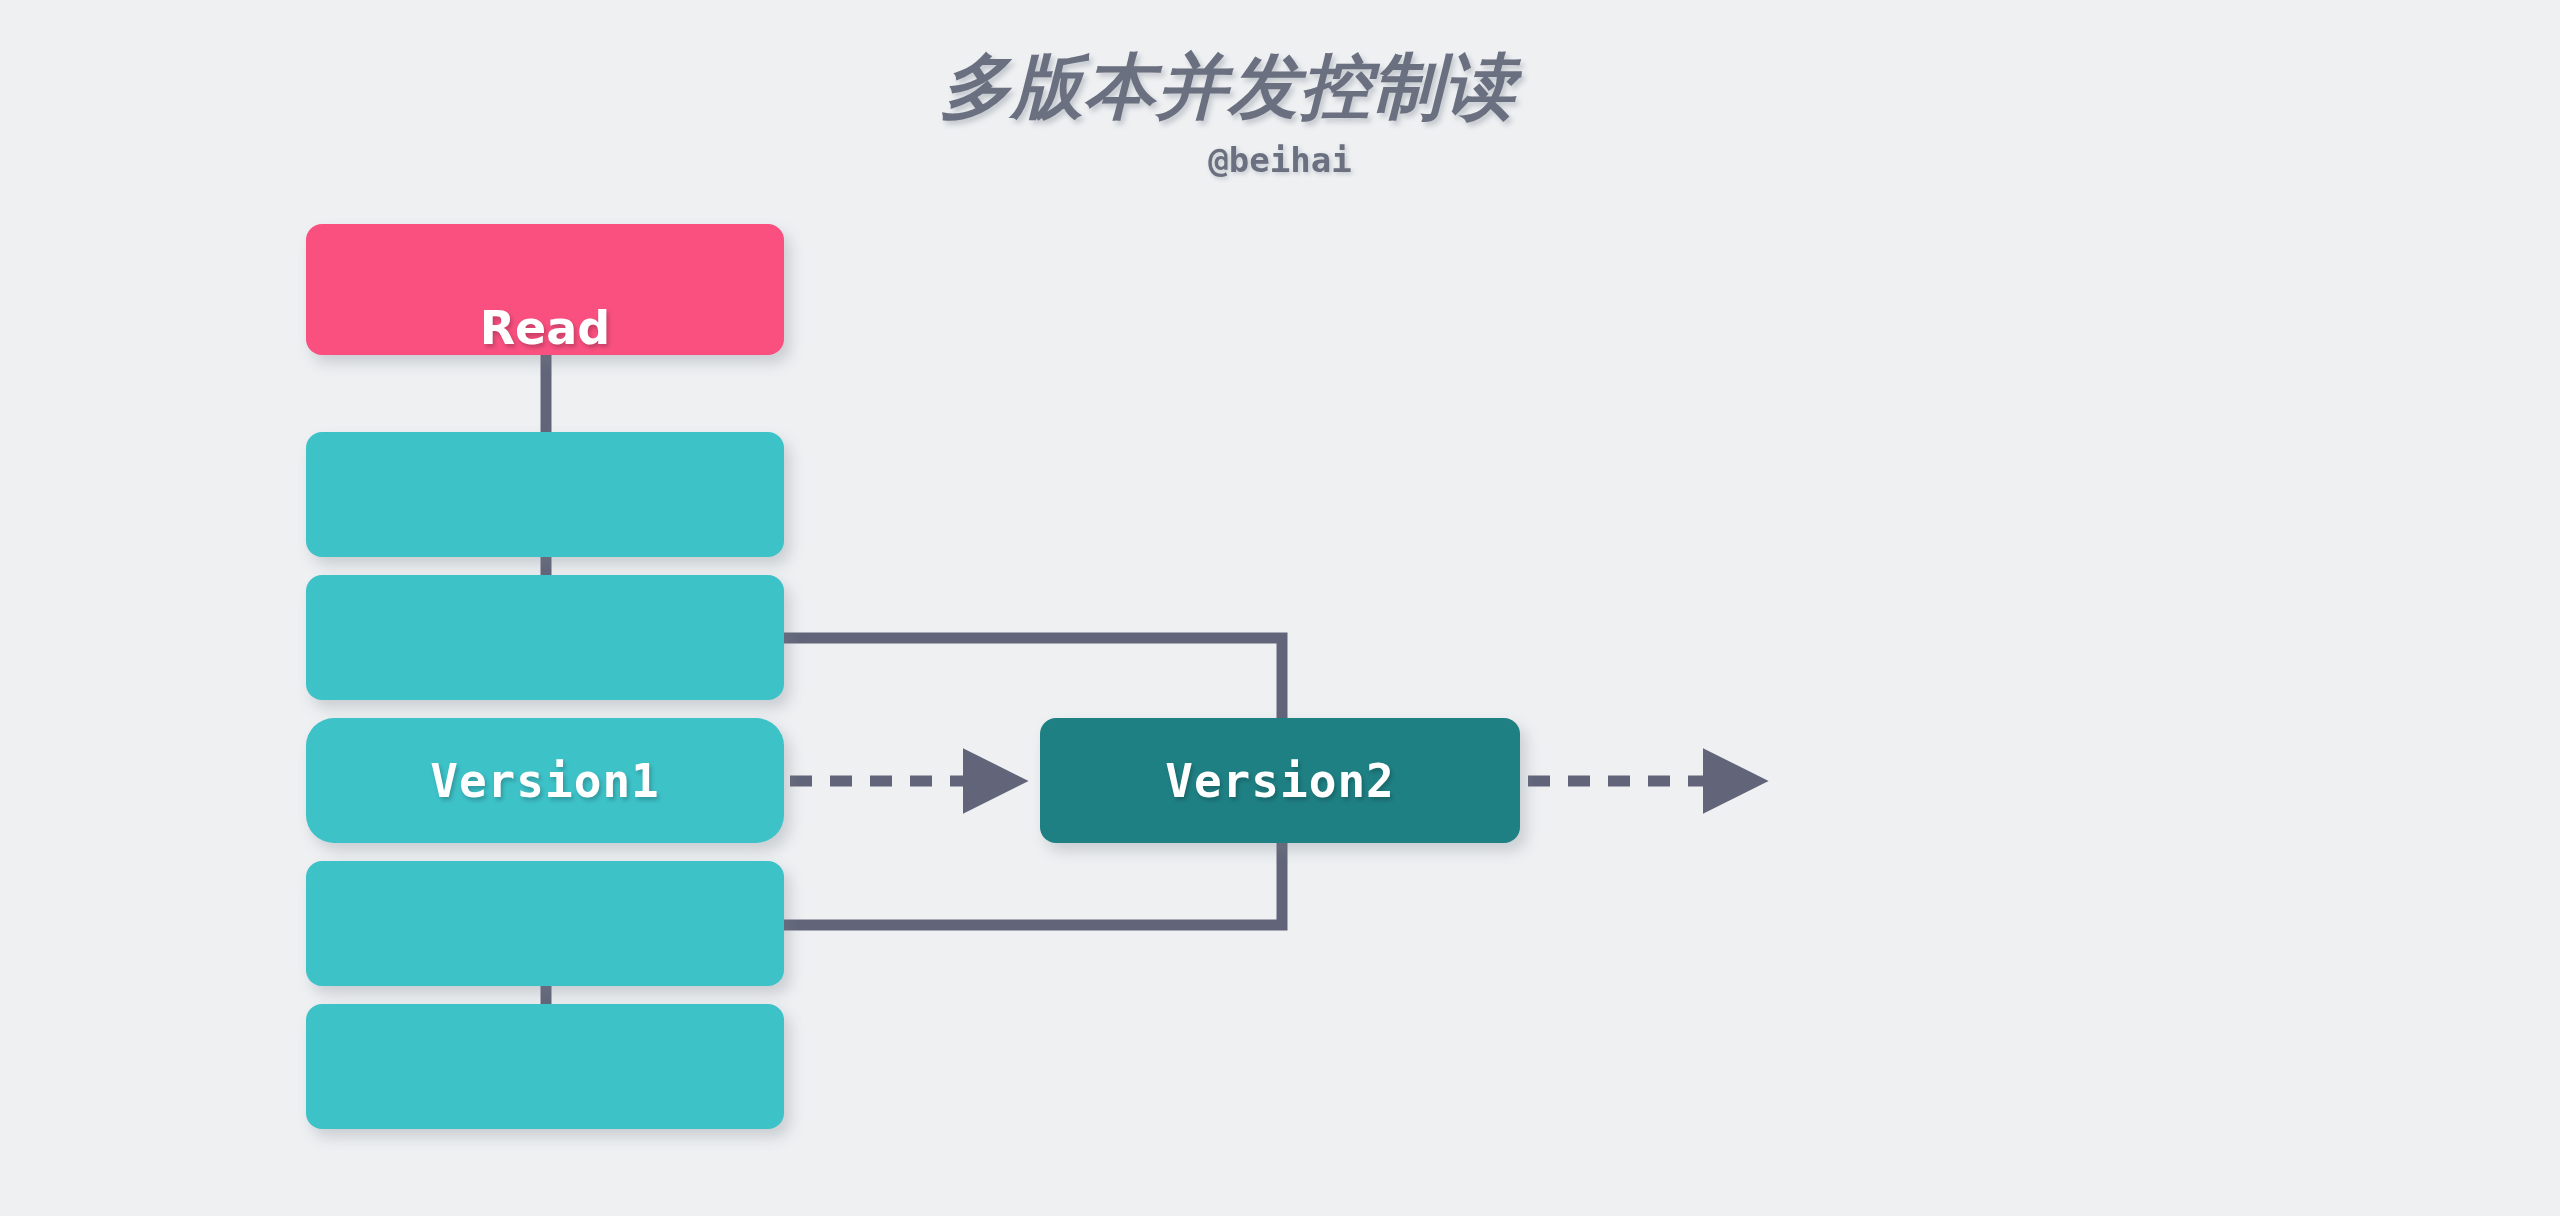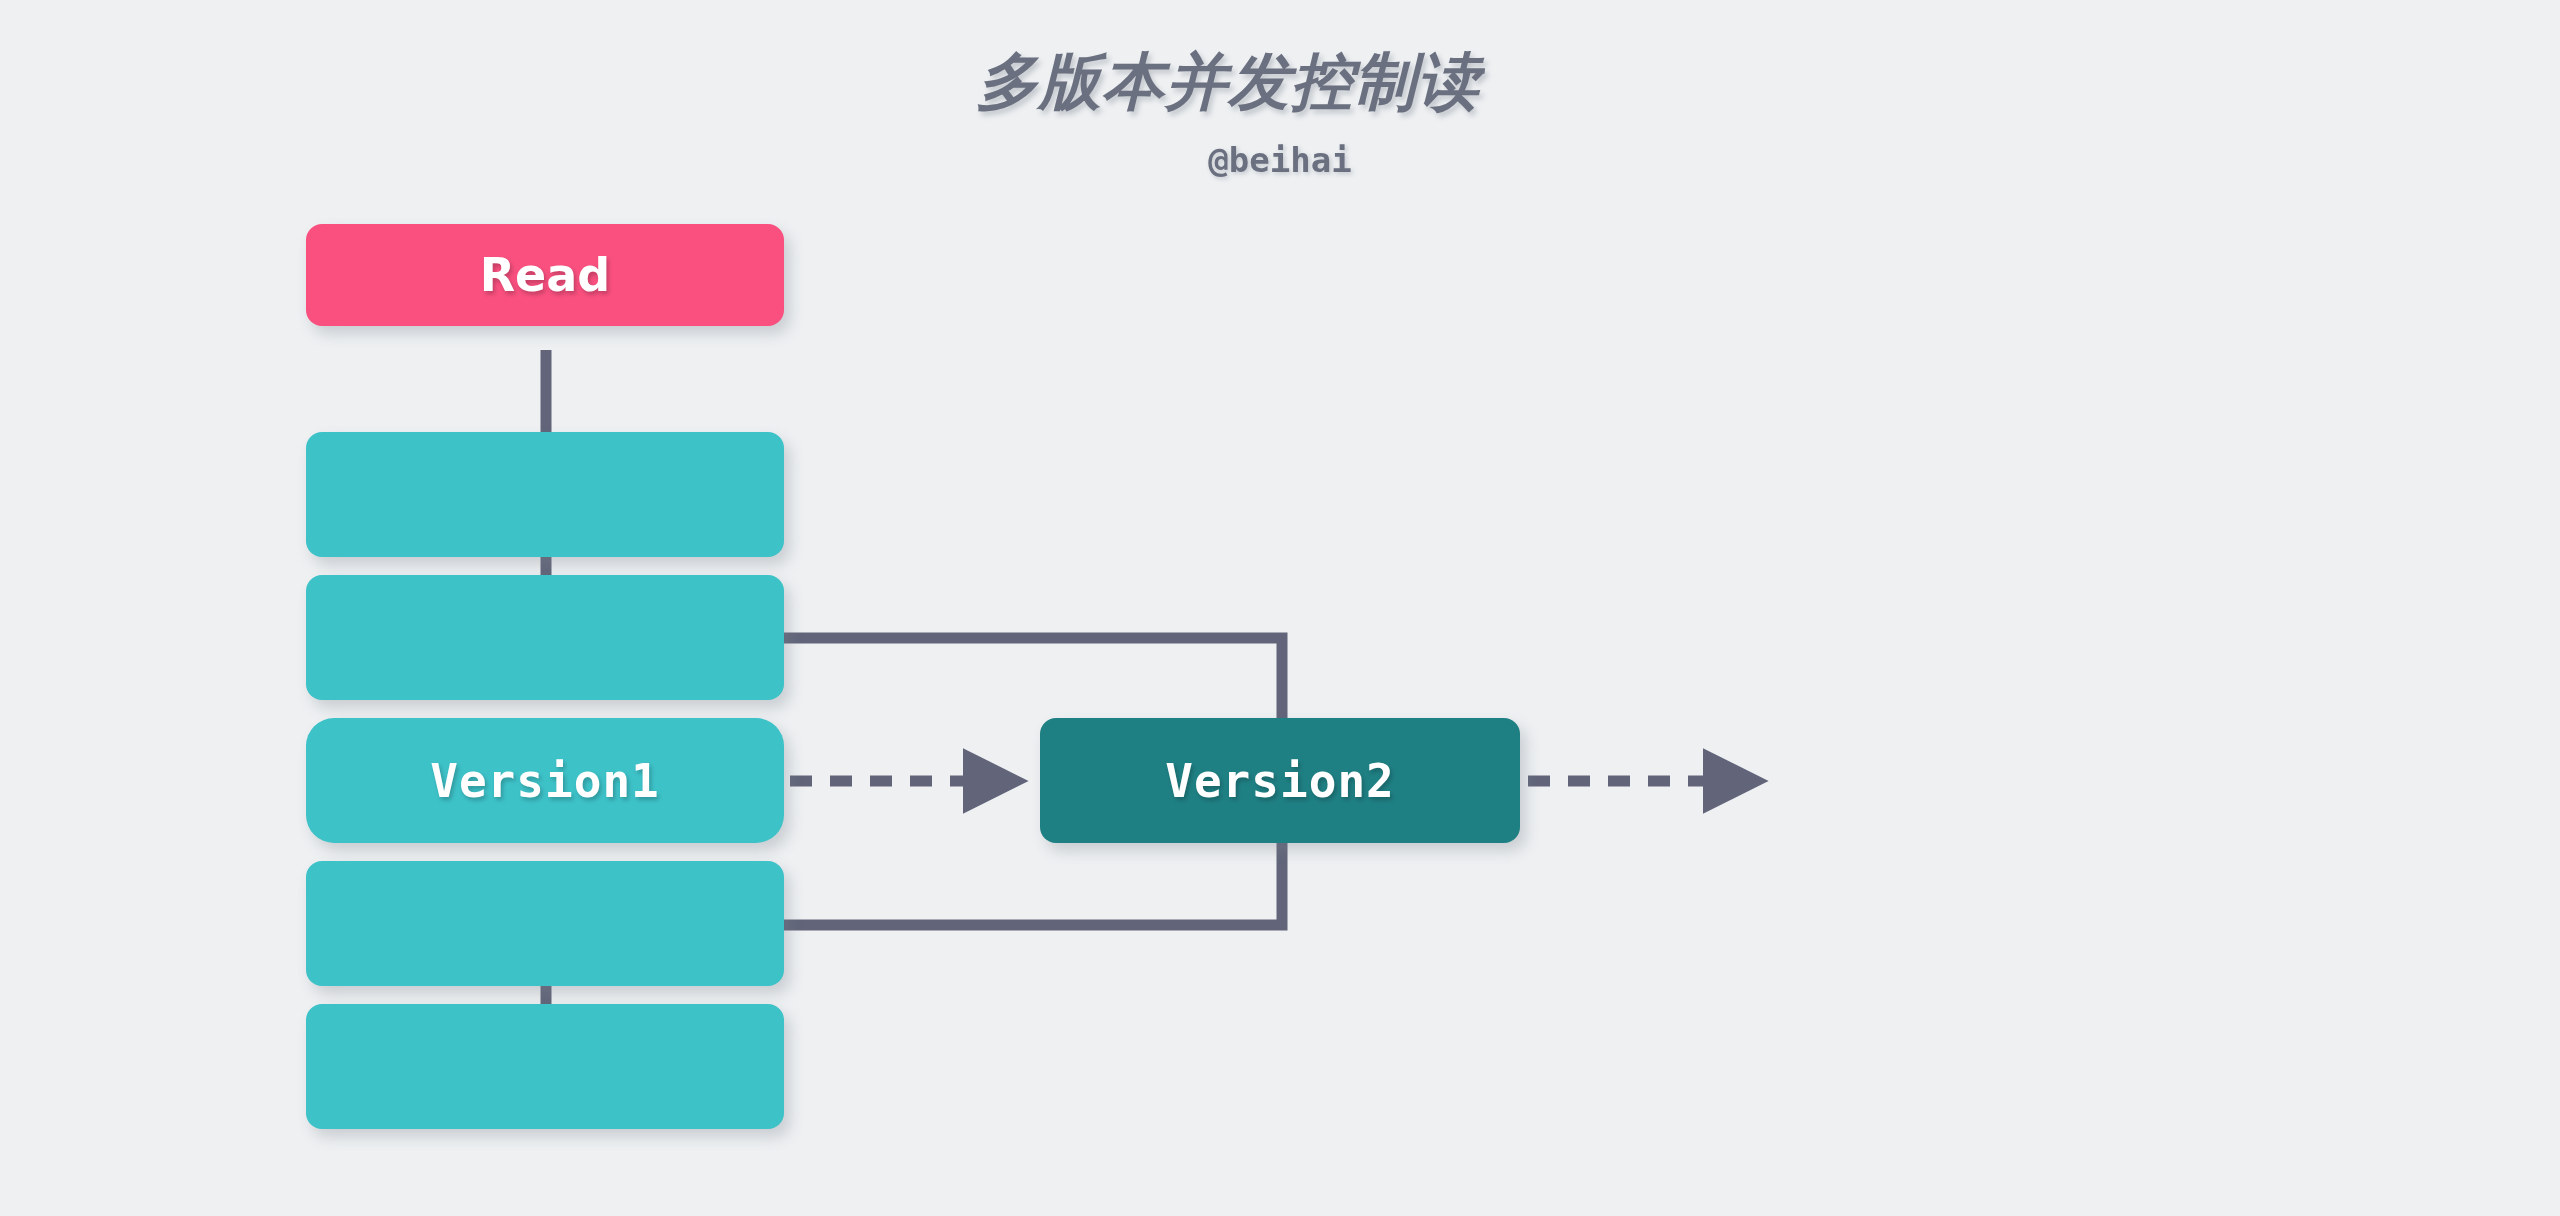--- a/index.html
+++ b/index.html
@@ -23,21 +23,21 @@
   }
 
   
   .title {
     position: absolute;
     left: 0;
     top: 40px;
     width: 2456px;
     text-align: center;
     font-family: "DejaVu Sans", sans-serif;
-    font-size: 62px;
+    font-size: 71px;
     font-weight: 900;
     font-style: italic;
     letter-spacing: 1px;
     color: #6b7080;
     text-shadow: 3px 4px 5px rgba(120,128,140,0.35);
     white-space: nowrap;
   }
   .subtitle {
     position: absolute;
     left: 0;
@@ -83,21 +83,21 @@
     font-weight: 900;
   }
   .label-mono {
     font-family: "DejaVu Sans Mono", monospace;
     font-size: 46px;
     font-weight: 700;
     letter-spacing: 1px;
   }
 
   
-  #node-read      { left: 306px;  top: 224px;  width: 478px; height: 102px; }
+  #node-read      { left: 306px;  top: 224px;  width: 478px; height: 131px; align-items: flex-end; }
   #node-slot-1    { left: 306px;  top: 432px;  width: 478px; height: 125px; }
   #node-slot-2    { left: 306px;  top: 575px;  width: 478px; height: 125px; }
   #node-version1  { left: 306px;  top: 718px;  width: 478px; height: 125px; border-radius: 28px; }
   #node-slot-3    { left: 306px;  top: 861px;  width: 478px; height: 125px; }
   #node-slot-4    { left: 306px;  top: 1004px; width: 478px; height: 125px; }
   #node-version2  { left: 1040px; top: 718px;  width: 480px; height: 125px; align-items: center; }
   #node-version3  { left: 1778px; top: 718px;  width: 478px; height: 125px; }
 </style>
 </head>
 <body>

